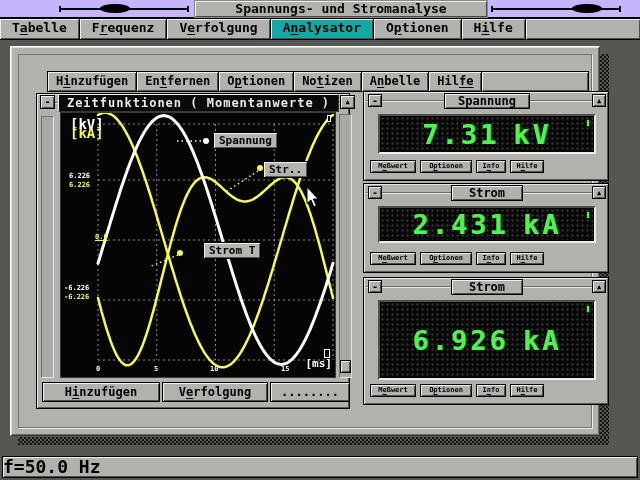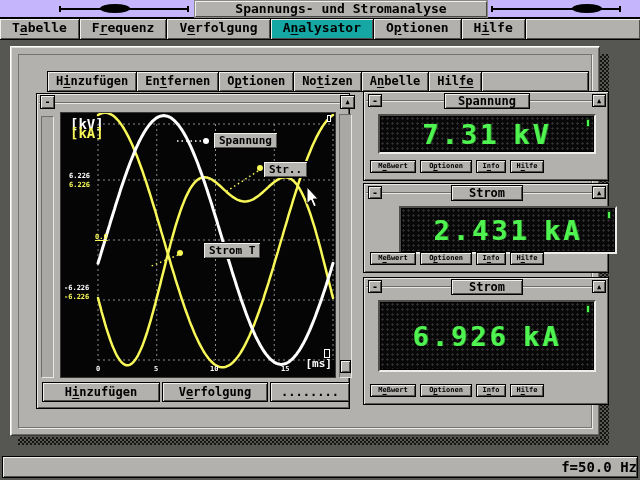--- a/index.html
+++ b/index.html
@@ -93,21 +93,21 @@
     box-shadow:inset 0 0 0 1px #000;
     display:flex; align-items:center; justify-content:center;
     color:#50f450; font-weight:bold; font-size:27px; letter-spacing:3px; }
   .led .pwr { position:absolute; right:4px; top:3px; width:4px; height:8px;
     background:#50f450; border:1px solid #0a380a; }
   .led .v { text-shadow:1px 0 0 #2c8f2c; }
   
   .statusbar { position:absolute; left:2px; top:456px; width:636px; height:22px;
     background:#b3b1ae; border:1px solid #000;
     box-shadow:inset 1px 1px 0 #f0efec, inset -1px -1px 0 #504e4b;
-    text-align:right; font-size:14px; font-weight:bold; line-height:20px; }
+    text-align:left; font-size:18px; font-weight:bold; line-height:20px; }
   .cursor { position:absolute; left:306px; top:186px; pointer-events:none; }
 </style>
 </head>
 <body>
 
 <div class="screen">
 
   <div class="titlebar">
     <span class="deco-line" style="left:60px; width:128px;"></span>
     <span class="deco-tick" style="left:59px;"></span>
@@ -142,20 +142,21 @@
       <div class="wcell"><span>O</span><span class="hot">p</span><span>tionen</span></div>
       <div class="wcell"><span>No</span><span class="hot">t</span><span>izen</span></div>
       <div class="wcell"><span>A</span><span class="hot">n</span><span>belle</span></div>
       <div class="wcell"><span>Hil</span><span class="hot">fe</span><span></span></div>
       <div class="mfill"></div>
     </div>
 
     <div class="chart-panel">
       <div class="panel-head-line"></div>
       <div class="btn ctrlbtn" style="left:3px; top:1px;">-</div>
+      <div class="chart-title">Zeitfunktionen ( Momentanwerte )</div>
       <div class="btn ctrlbtn" style="left:303px; top:1px; font-size:7px;">▲</div>
 
       <div class="vstrip" style="left:4px; top:22px; width:13px; height:262px;"></div>
       <div class="vstrip" style="left:302px; top:20px; width:13px; height:264px;"></div>
       <div class="btn" style="position:absolute; left:303px; top:266px; width:11px; height:13px;"></div>
 
       <div class="black-area">
         <svg id="wave-svg" width="276" height="266" viewBox="0 0 276 266">
             <line x1="37" y1="11" x2="272" y2="11" stroke="#8d8d8d" stroke-width="1" stroke-dasharray="2 3"></line>
             <line x1="37" y1="247" x2="272" y2="247" stroke="#8d8d8d" stroke-width="1" stroke-dasharray="2 3"></line>
@@ -221,37 +222,37 @@
       <div class="btn smallbtn" style="left:56px; top:68px; width:52px;"><span>O</span><span class="hot">p</span><span>tionen</span></div>
       <div class="btn smallbtn" style="left:112px; top:68px; width:30px;"><span>I</span><span class="hot">n</span><span>fo</span></div>
       <div class="btn smallbtn" style="left:146px; top:68px; width:34px;"><span>H</span><span class="hot">i</span><span>lfe</span></div>
     </div>
 
     <div class="dpanel" style="top:136px; height:90px;">
       <div class="panel-head-line"></div>
       <div class="btn ctrlbtn" style="left:4px; top:2px; width:14px; height:13px;">-</div>
       <div class="dtitle" style="left:87px; width:72px;">Strom</div>
       <div class="btn ctrlbtn" style="left:228px; top:2px; width:14px; height:13px; font-size:7px;">▲</div>
-      <div class="led" style="top:22px; height:48px;margin-left:21px;">
+      <div class="led" style="top:22px; height:37px;">
         <span class="pwr"></span>
         <span class="v">2.431</span>
           <span class="v" style="margin-left:14px;">kA</span>
       </div>
       <div class="btn smallbtn" style="left:6px; top:68px; width:46px;"><span>M</span><span class="hot">e</span><span>ßwert</span></div>
       <div class="btn smallbtn" style="left:56px; top:68px; width:52px;"><span>O</span><span class="hot">p</span><span>tionen</span></div>
       <div class="btn smallbtn" style="left:112px; top:68px; width:30px;"><span>I</span><span class="hot">n</span><span>fo</span></div>
       <div class="btn smallbtn" style="left:146px; top:68px; width:34px;"><span>H</span><span class="hot">i</span><span>lfe</span></div>
     </div>
 
     <div class="dpanel" style="top:230px; height:128px;">
       <div class="panel-head-line"></div>
       <div class="btn ctrlbtn" style="left:4px; top:2px; width:14px; height:13px;">-</div>
       <div class="dtitle" style="left:87px; width:72px;">Strom</div>
       <div class="btn ctrlbtn" style="left:228px; top:2px; width:14px; height:13px; font-size:7px;">▲</div>
-      <div class="led" style="top:22px; height:72px;">
+      <div class="led" style="top:22px; height:80px;">
         <span class="pwr"></span>
         <span class="v">6.926</span>
           <span class="v" style="margin-left:14px;">kA</span>
       </div>
       <div class="btn smallbtn" style="left:6px; top:106px; width:46px;"><span>M</span><span class="hot">e</span><span>ßwert</span></div>
       <div class="btn smallbtn" style="left:56px; top:106px; width:52px;"><span>O</span><span class="hot">p</span><span>tionen</span></div>
       <div class="btn smallbtn" style="left:112px; top:106px; width:30px;"><span>I</span><span class="hot">n</span><span>fo</span></div>
       <div class="btn smallbtn" style="left:146px; top:106px; width:34px;"><span>H</span><span class="hot">i</span><span>lfe</span></div>
     </div>
   </div>

